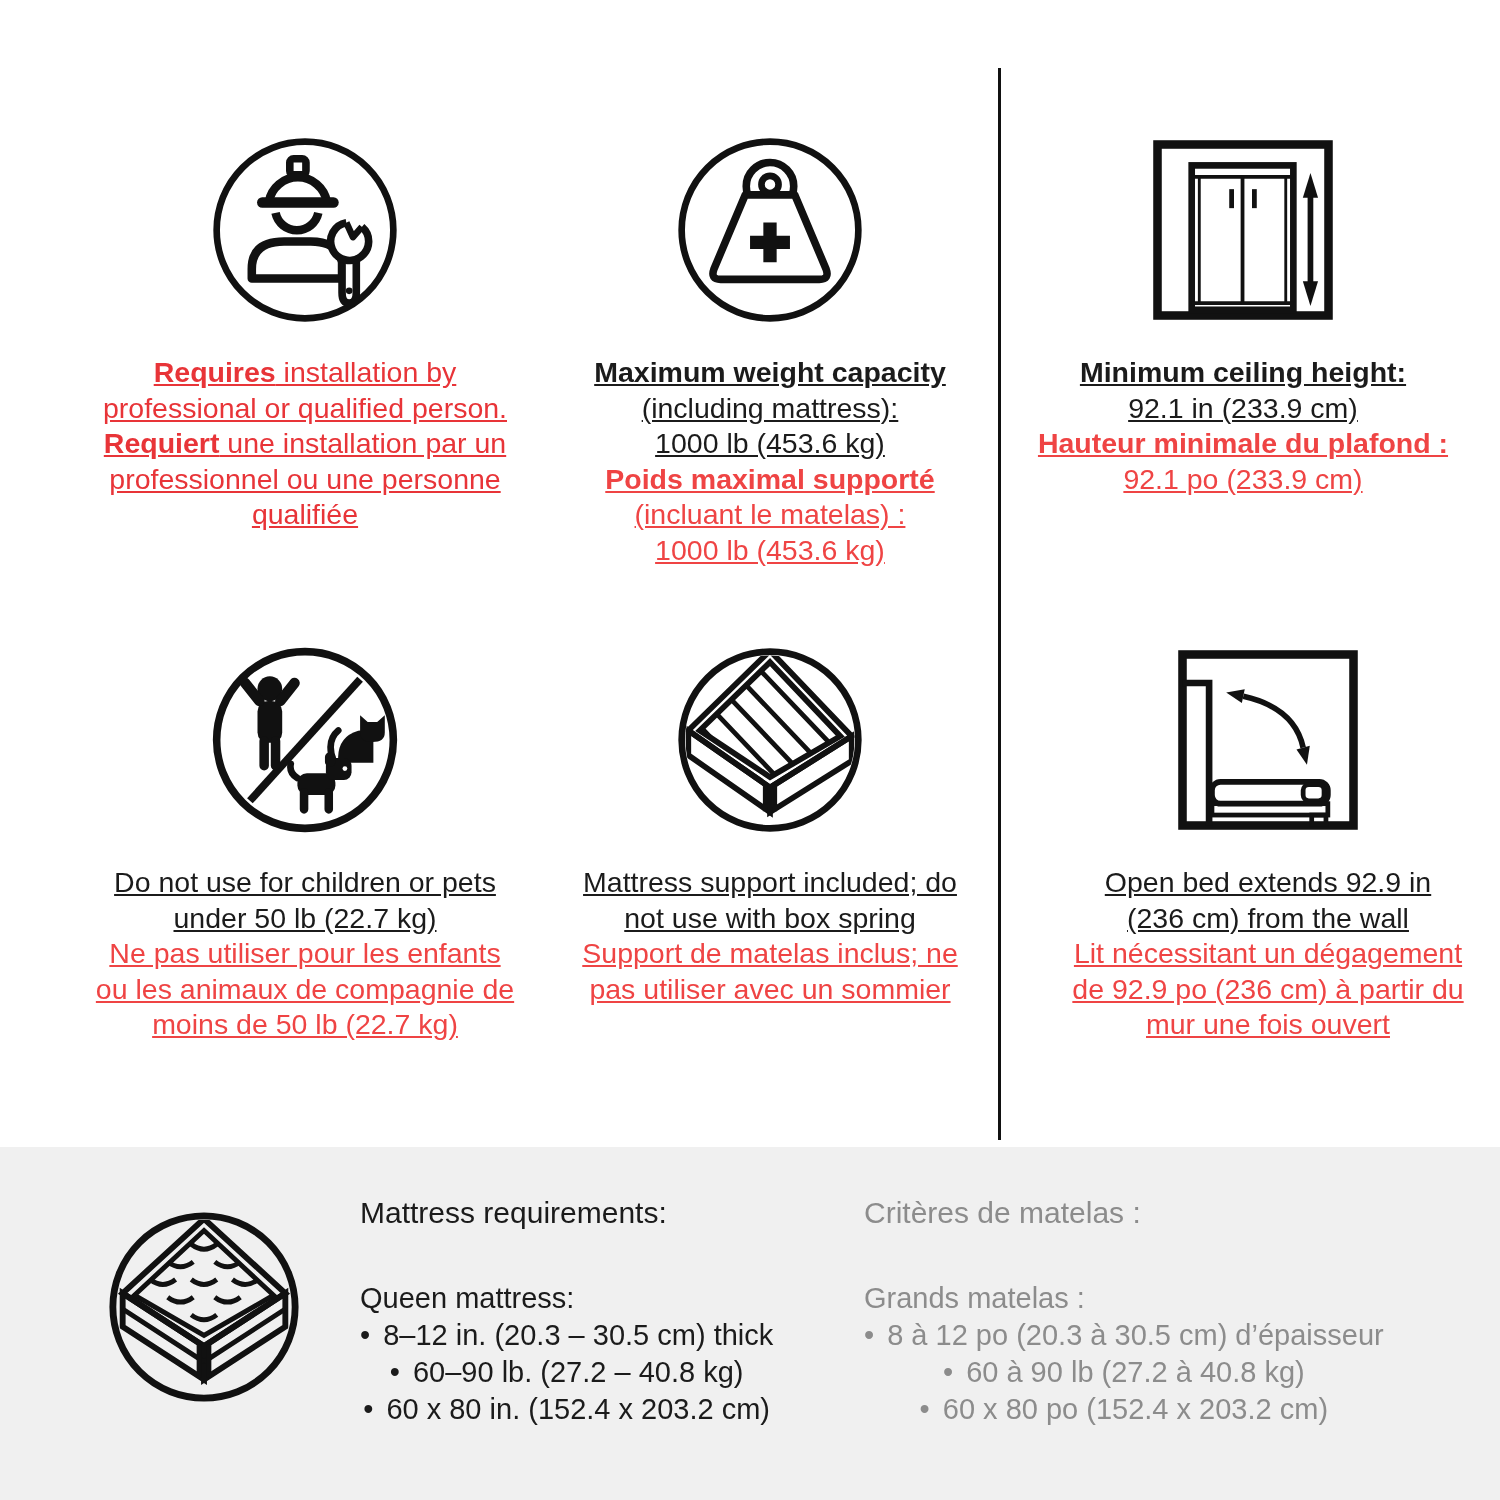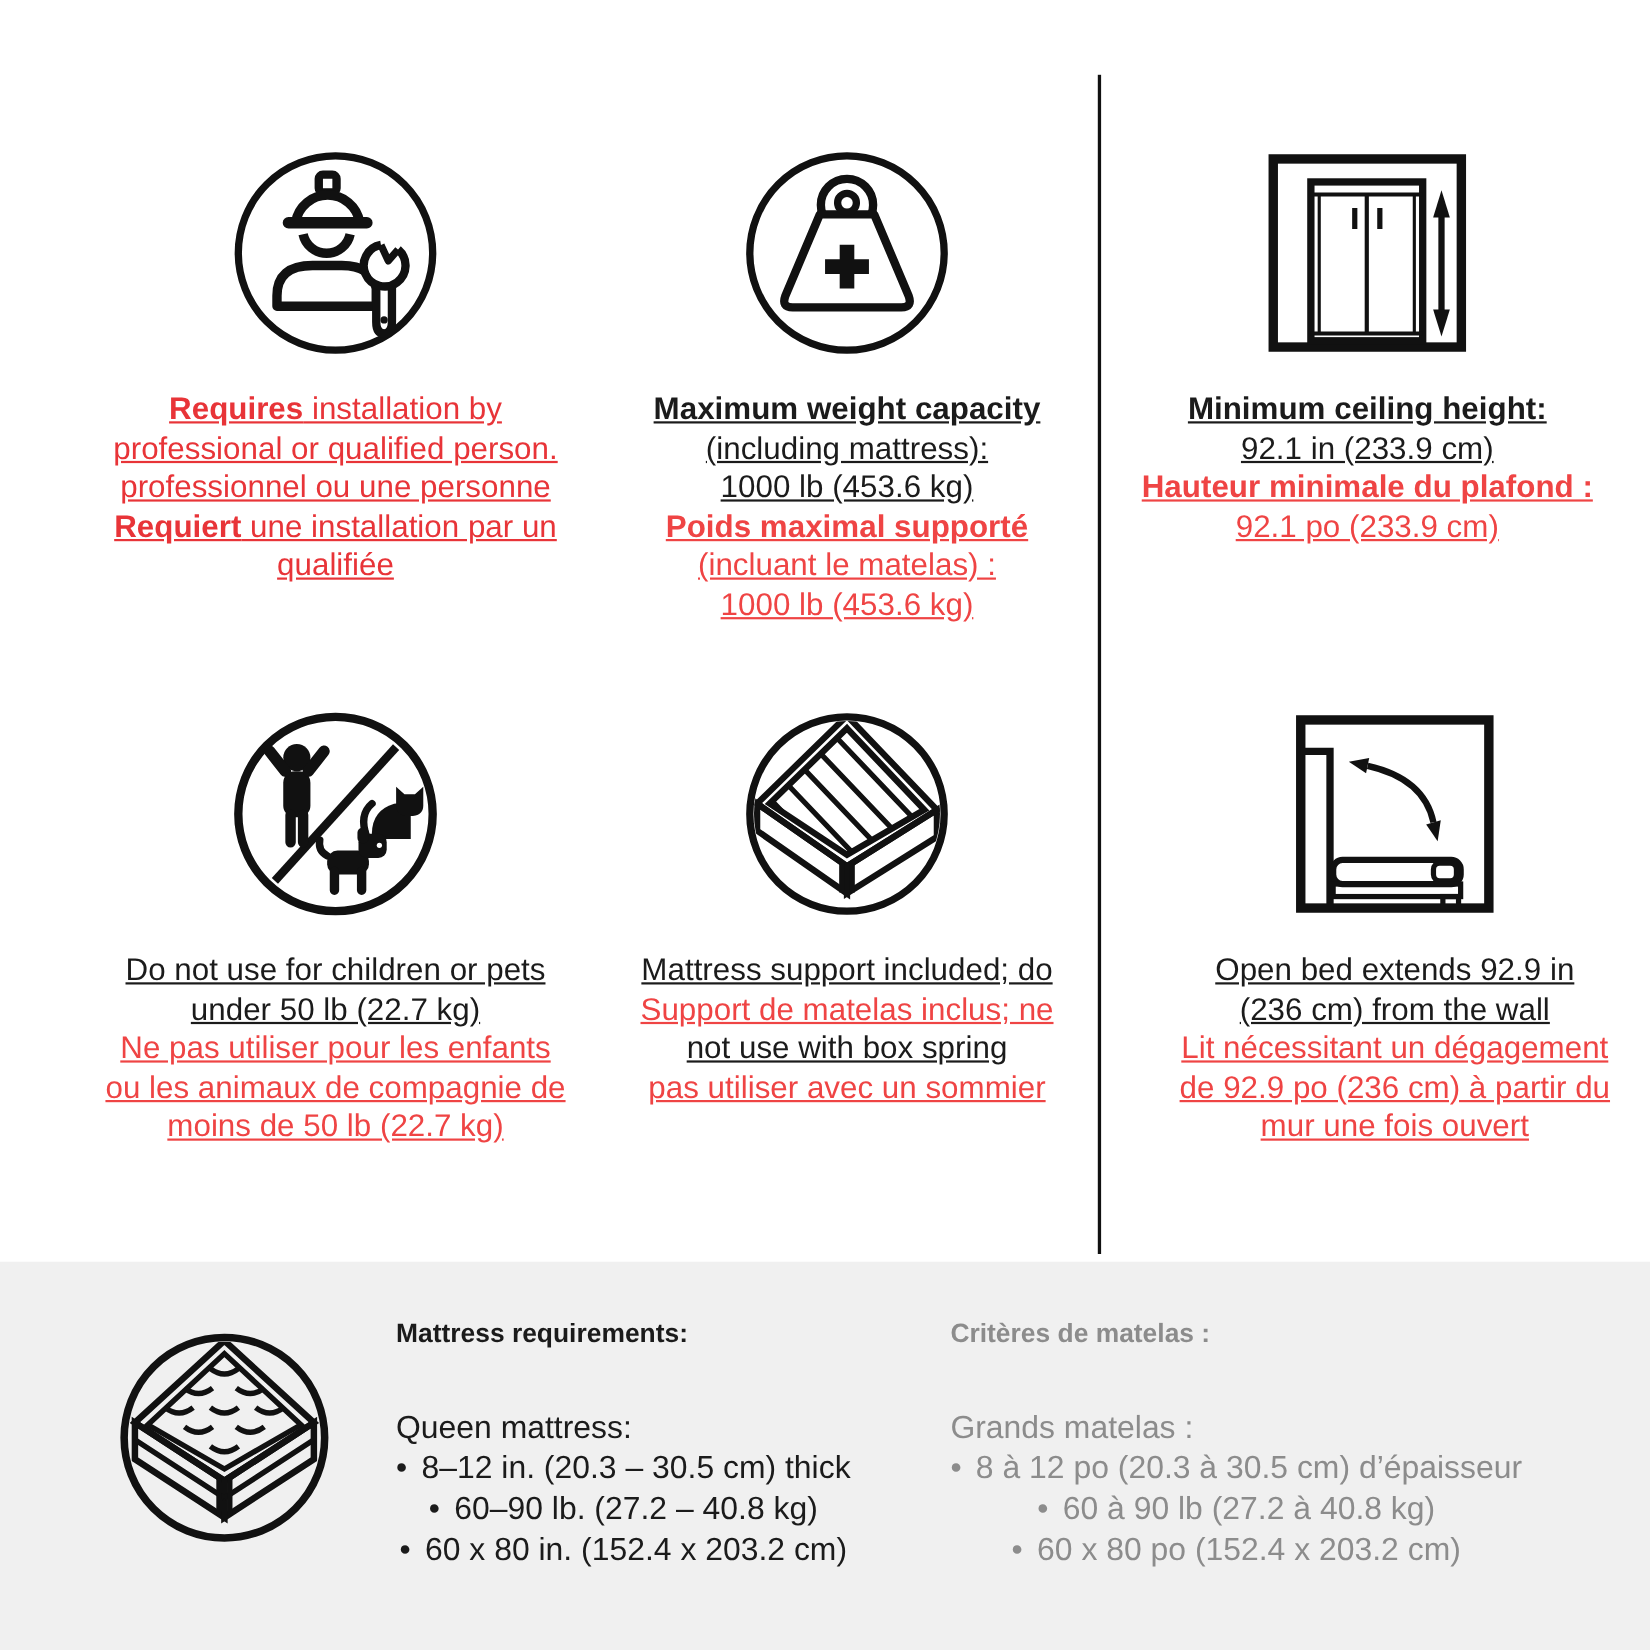--- a/index.html
+++ b/index.html
@@ -22,21 +22,21 @@
   .b{font-weight:700;}
   .red{color:#e83438;}
   .blk{color:#1b1b1b;}
   .gry{color:#ef4444;}
   
   .panel{position:absolute;left:0;top:1147px;width:1500px;height:353px;background:#f0f0f0;}
   .panel .icon-big{position:absolute;left:106px;top:62px;width:196px;height:196px;}
   .pcol{position:absolute;top:47px;font-size:29px;line-height:37px;}
   .pcol-en{left:360px;color:#1b1b1b;}
   .pcol-fr{left:864px;color:#8c8c8c;}
-  .pcol h3{margin:0 0 49px 0;font-size:24px;line-height:37px;font-weight:700;}
+  .pcol h3{margin:0 0 49px 0;font-size:30px;line-height:37px;font-weight:400;}
   .pcol .sub{white-space:nowrap;}
   .pcol ul{margin:0;padding:0;}
   .pcol li{list-style:none;display:flex;align-items:baseline;white-space:nowrap;justify-content:center;}
   .pcol li::before{content:"\2022";margin-right:13px;font-size:29px;}
 </style>
 </head>
 <body>
 
 <div class="canvas">
 
@@ -55,22 +55,22 @@
           <path d="M139 128 L139 166 Q139 177 146.5 177 Q154 177 154 166 L154 128" stroke-width="8" fill="#fff"></path>
           <path d="M143.5 92.3 A20 20 0 1 0 159.9 96.7" stroke-width="8" fill="#fff"></path>
           <path d="M143.5 92.3 L150.5 107.5 L159.9 96.7" stroke-width="7" stroke-linejoin="round" fill="#fff"></path>
           <circle cx="146.5" cy="164" r="3.5" fill="#111" stroke="none"></circle>
         </g>
       </svg>
     </div>
     <div class="txt red">
       <div class="line"><span class="b">Requires</span><span> installation by</span></div>
       <div class="line">professional or qualified person.</div>
+      <div class="line"><span class="b">Requiert</span><span> une installation par un</span></div>
       <div class="line">professionnel ou une personne</div>
-      <div class="line"><span class="b">Requiert</span><span> une installation par un</span></div>
       <div class="line">qualifiée</div>
     </div>
   </section>
 
   <section class="cell r1c2">
     <div class="icon">
       <svg viewBox="0 0 200 200" width="190" height="190">
         <g fill="none" stroke="#111">
           <circle cx="100" cy="100" r="93" stroke-width="7"></circle>
           <circle cx="100" cy="54" r="25" stroke-width="8"></circle>
@@ -167,22 +167,22 @@
           </g>
           <path d="M14 90 L14 116 L100 176 L100 150 Z"></path>
           <path d="M186 96 L186 122 L100 176 L100 150 Z"></path>
           <path d="M95 147 L95 175 M105 147 L105 175" stroke-width="5"></path>
         </g>
         <circle cx="100" cy="100" r="93" fill="none" stroke="#111" stroke-width="7"></circle>
       </svg>
     </div>
     <div class="txt">
       <div class="line blk">Mattress support included; do</div>
+      <div class="line blk">not use with box spring</div>
       <div class="line gry">Support de matelas inclus; ne</div>
-      <div class="line blk">not use with box spring</div>
       <div class="line gry">pas utiliser avec un sommier</div>
     </div>
   </section>
 
   <section class="cell r2c3">
     <div class="icon">
       <svg viewBox="0 0 200 200" width="190" height="190">
         <g fill="none" stroke="#111">
           <rect x="10" y="10" width="180" height="180" stroke-width="9"></rect>
           <path d="M10 40 L38 40 L38 190" stroke-width="7"></path>

